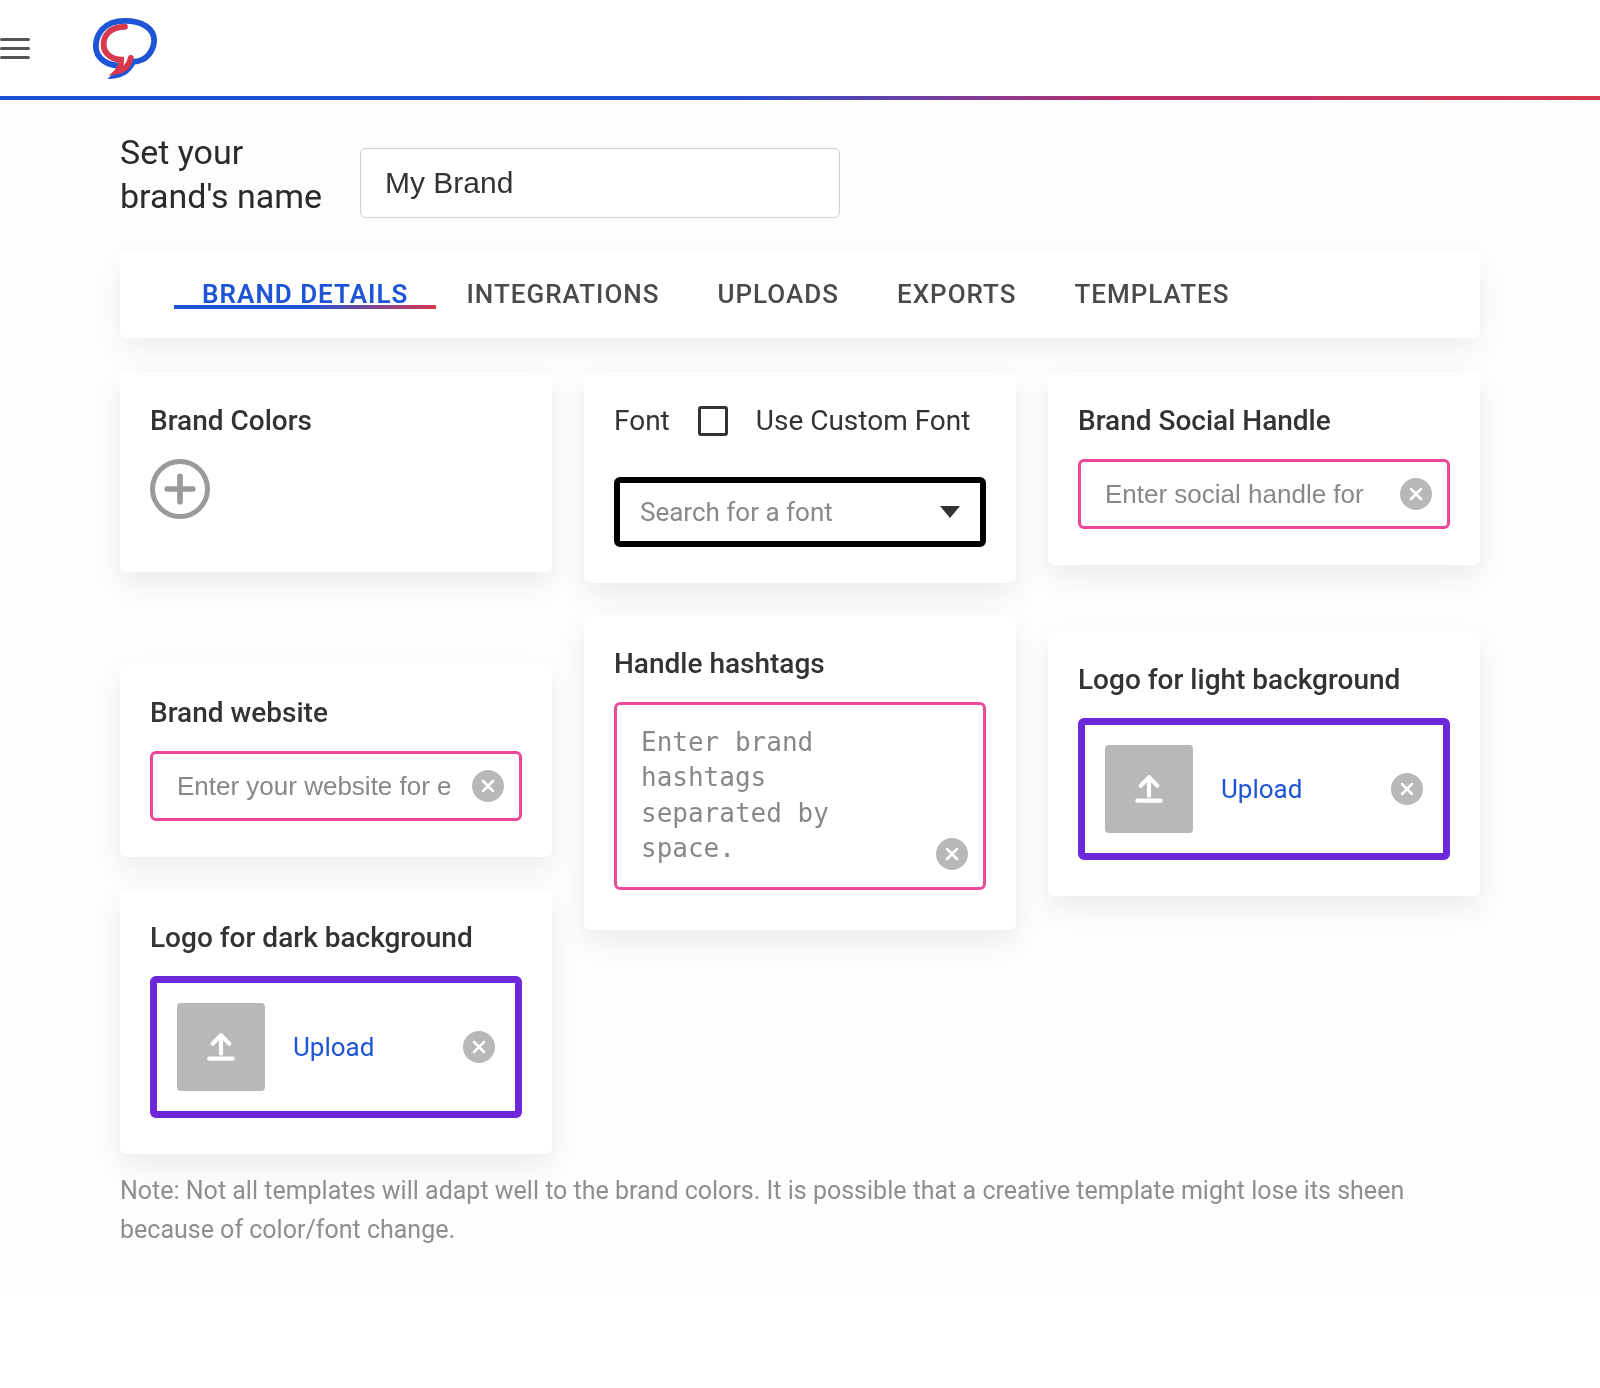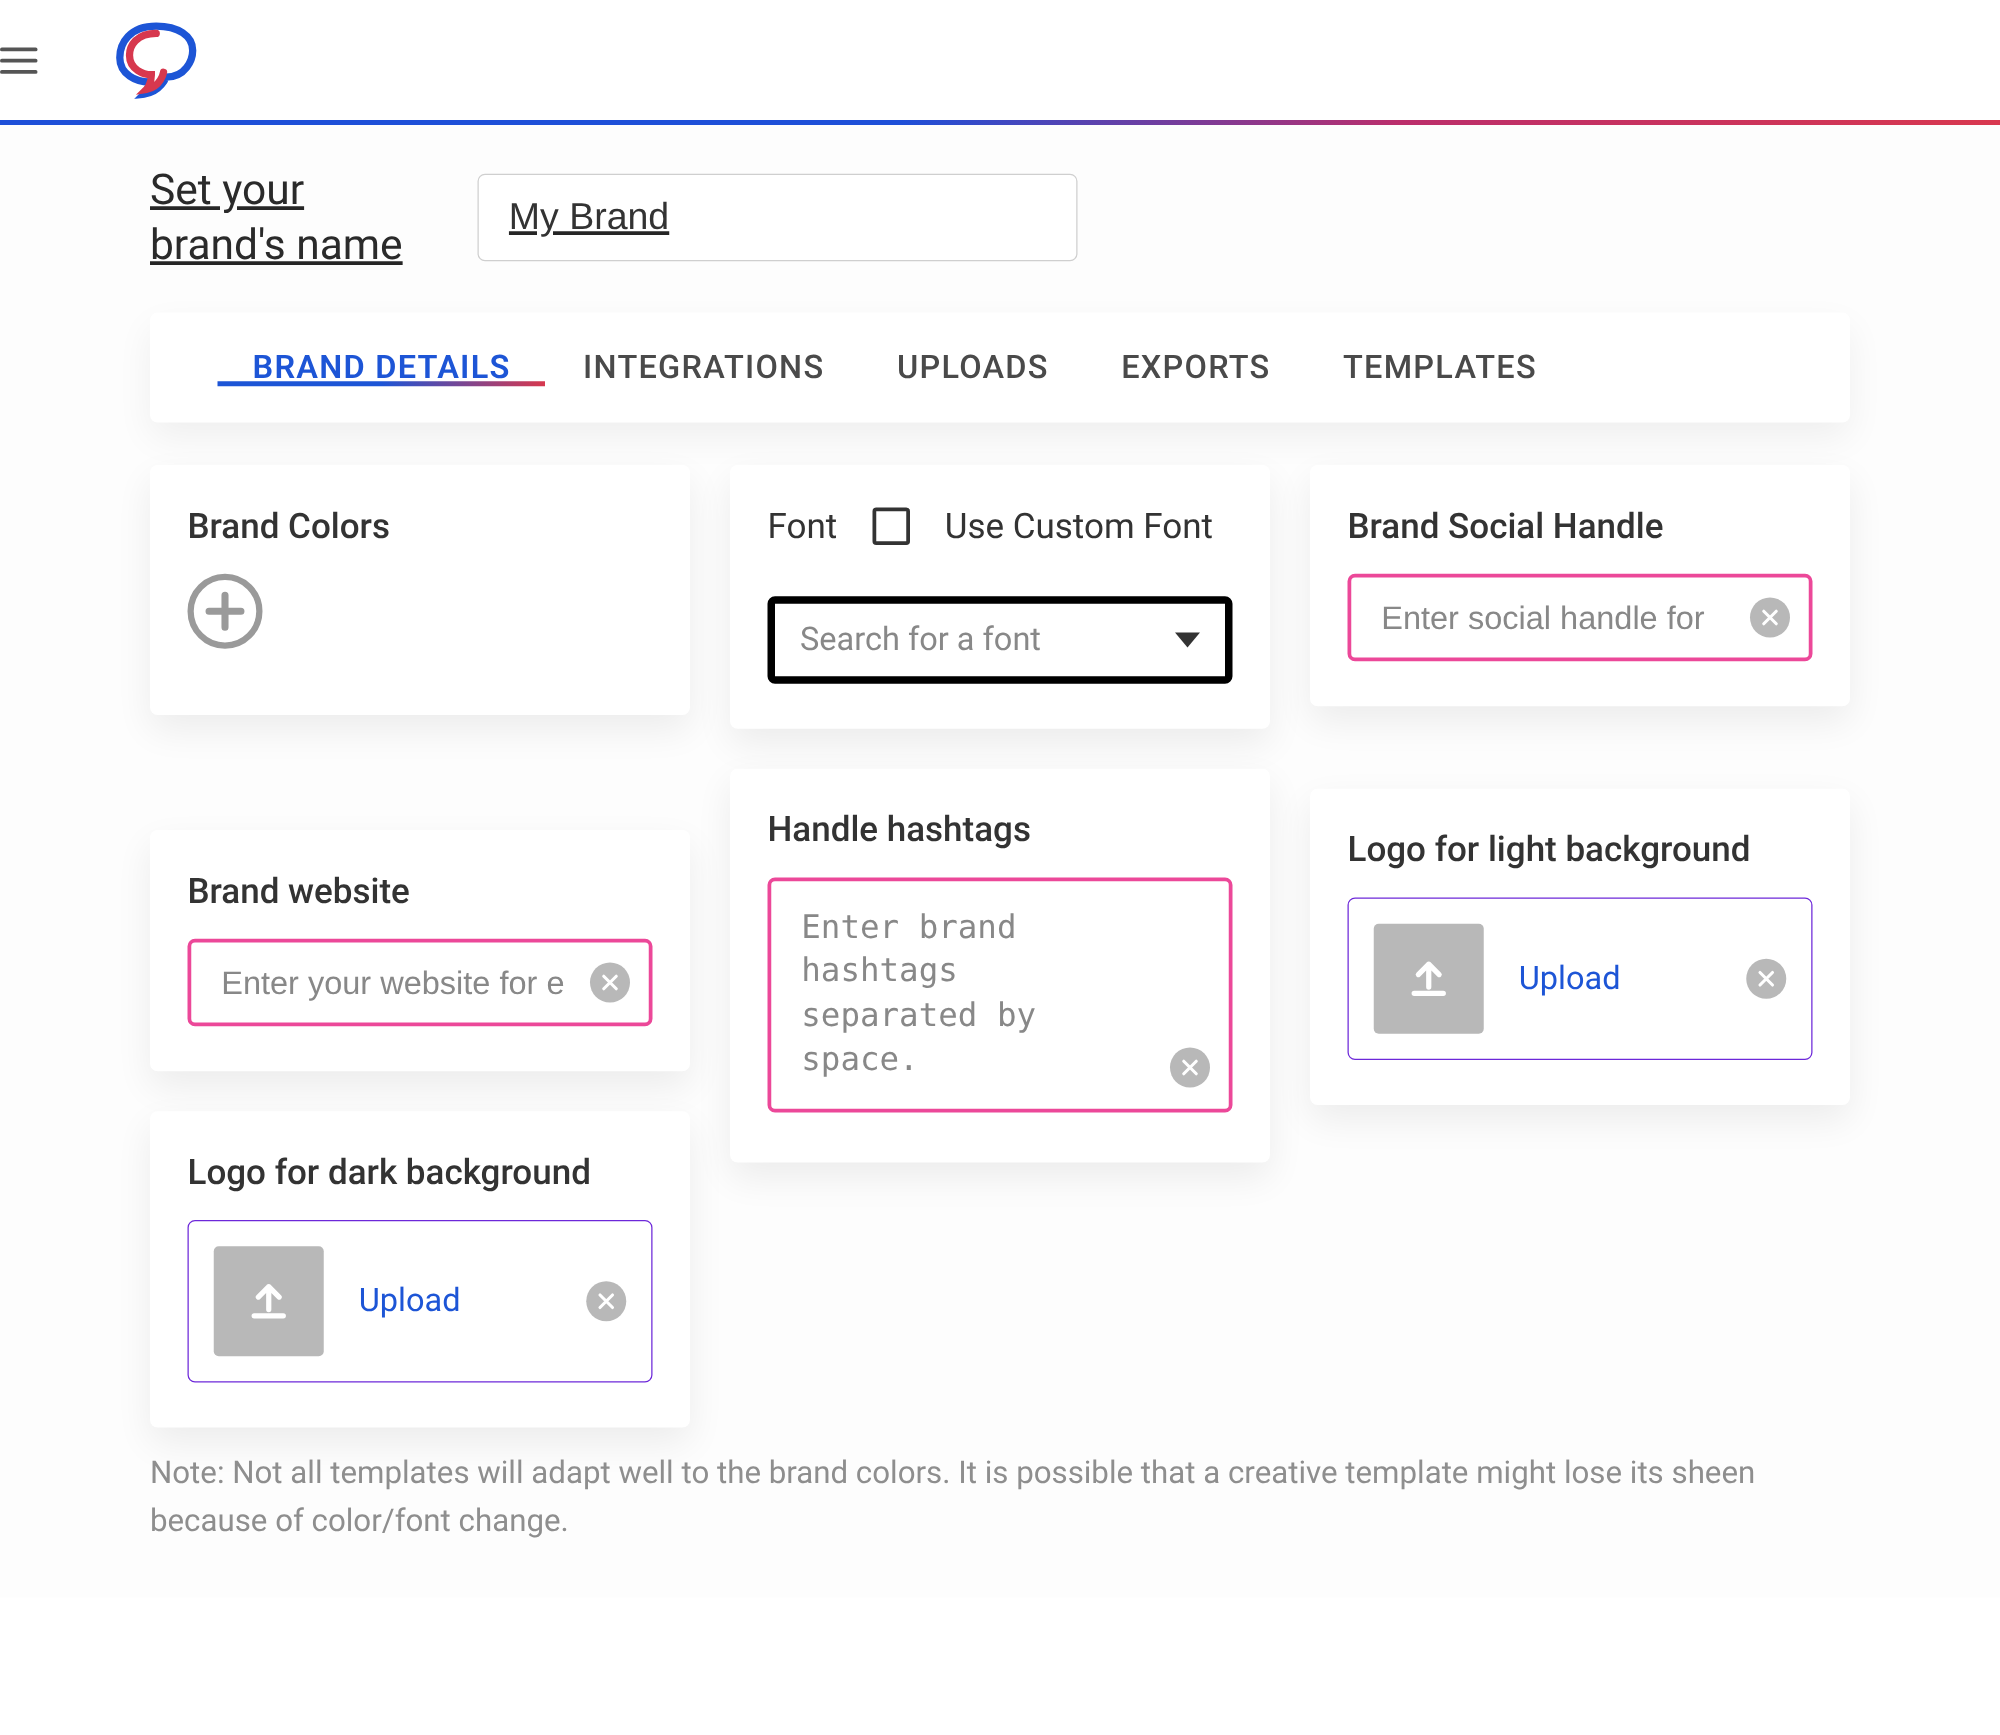--- a/index.html
+++ b/index.html
@@ -5,21 +5,21 @@
   * { box-sizing: border-box; margin: 0; padding: 0; }
   html, body { width: 1600px; height: 1388px; font-family: -apple-system, "Segoe UI", Roboto, "Helvetica Neue", Arial, sans-serif; background:#fff; color:#262626;}
   
   .topbar { display:flex; align-items:center; height:96px; padding:0 0px; position:relative;}
   .hamburger { width:36px; height:36px; margin-left:0px; display:flex; flex-direction:column; justify-content:center; gap:6px; cursor:pointer;}
   .hamburger span{display:block; height:3px; width:30px; background:#555; border-radius:2px;}
   .logo { margin-left:54px; width:70px; height:62px;}
   .divider-gradient{height:4px; width:100%; background:linear-gradient(90deg,#1e4fd8 0%, #1e4fd8 45%, #bb2e6b 70%, #d8384f 100%);}
   
   .content{ padding: 30px 120px 40px 120px; background:#fdfdfd;}
-  .name-row{ display:flex; align-items:center; gap:32px;text-decoration:underline;}
+  .name-row{ display:flex; align-items:flex-end; gap:10px;}
   .name-label{ font-size:34px; line-height:1.3; color:#2a2a2a; width:230px;}
   .name-input{ height:70px; width:480px; font-size:30px; padding:0 24px; border:1px solid #cfcfcf; border-radius:6px; color:#333;}
   
   .tabs-wrap{ margin-top:32px; background:#fff; border-radius:6px; box-shadow:0 12px 30px rgba(0,0,0,0.06); display:flex; padding:0 54px; height:88px; align-items:center;}
   .tab{ display:flex; align-items:center; font-size:26px; letter-spacing:1px; color:#4a4a4a; padding:0 28px; margin-right:2px; cursor:pointer; position:relative; font-weight:500;}
   .tab.active{ color:#1d55d6; font-weight:600;}
   .tab.active::after{ content:""; position:absolute; bottom:0; left:0; height:4px; width:100%; background:linear-gradient(90deg,#1d55d6 0%,#1d55d6 50%,#d7384e 100%);}
   
   .cards{ margin-top:34px; display:grid; grid-template-columns:repeat(3,1fr); gap:32px;}
   .card{ background:#fff; border-radius:6px; box-shadow:0 12px 30px rgba(0,0,0,0.07); padding:32px 30px 36px 30px;}
@@ -34,21 +34,21 @@
   .text-input{ width:100%; height:70px; border:3px solid #ec4899; border-radius:6px; font-size:26px; padding:0 60px 0 24px; color:#333;}
   .text-input::placeholder{ color:#888;}
   .clear-icon{ position:absolute; right:18px; top:50%; transform:translateY(-50%); width:32px; height:32px; border-radius:50%; background:#b8b8b8; display:flex; align-items:center; justify-content:center; cursor:pointer;}
   .dropdown{ position:relative; width:100%;}
   .dropdown-display{ width:100%; height:70px; border:6px solid #000000; border-radius:6px; font-size:26px; color:#888; display:flex; align-items:center; padding:0 20px; justify-content:space-between; cursor:pointer;}
   .caret-down{ width:0;height:0;border-left:10px solid transparent;border-right:10px solid transparent;border-top:12px solid #333;}
   .textarea-wrap{position:relative;}
   textarea.text-input{ height:188px; padding:20px 70px 20px 24px; resize:none; line-height:1.35;}
   .textarea-wrap .clear-icon{ top:auto; bottom:20px; transform:none; right:18px; position:absolute;}
   
-  .upload-box{ border:1px solid #6d28d9; border-radius:6px; padding:20px; display:flex; align-items:center; gap:28px; position:relative; min-height:118px;}
+  .upload-box{ border:7px solid #6d28d9; border-radius:6px; padding:20px; display:flex; align-items:center; gap:28px; position:relative; min-height:118px;}
   .thumb{ width:88px; height:88px; background:#b8b8b8; border-radius:4px; display:flex; align-items:center; justify-content:center;}
   .upload-link{ color:#1d55d6; font-size:26px; cursor:pointer;}
   .upload-clear{ position:absolute; right:20px; top:50%; transform:translateY(-50%); width:32px; height:32px; border-radius:50%; background:#b8b8b8; display:flex; align-items:center; justify-content:center; cursor:pointer;}
   
   .card.colors{ min-height:200px;}
   .card.website{ margin-top:92px;}
   .card.hashtags{ margin-top:0;}
   .card.logo-light{ margin-top:66px;}
   .card.logo-dark{ margin-top:32px;}
   .note{ margin-top:18px; font-size:25px; color:#8e8e8e; line-height:1.55; max-width:1420px;}

